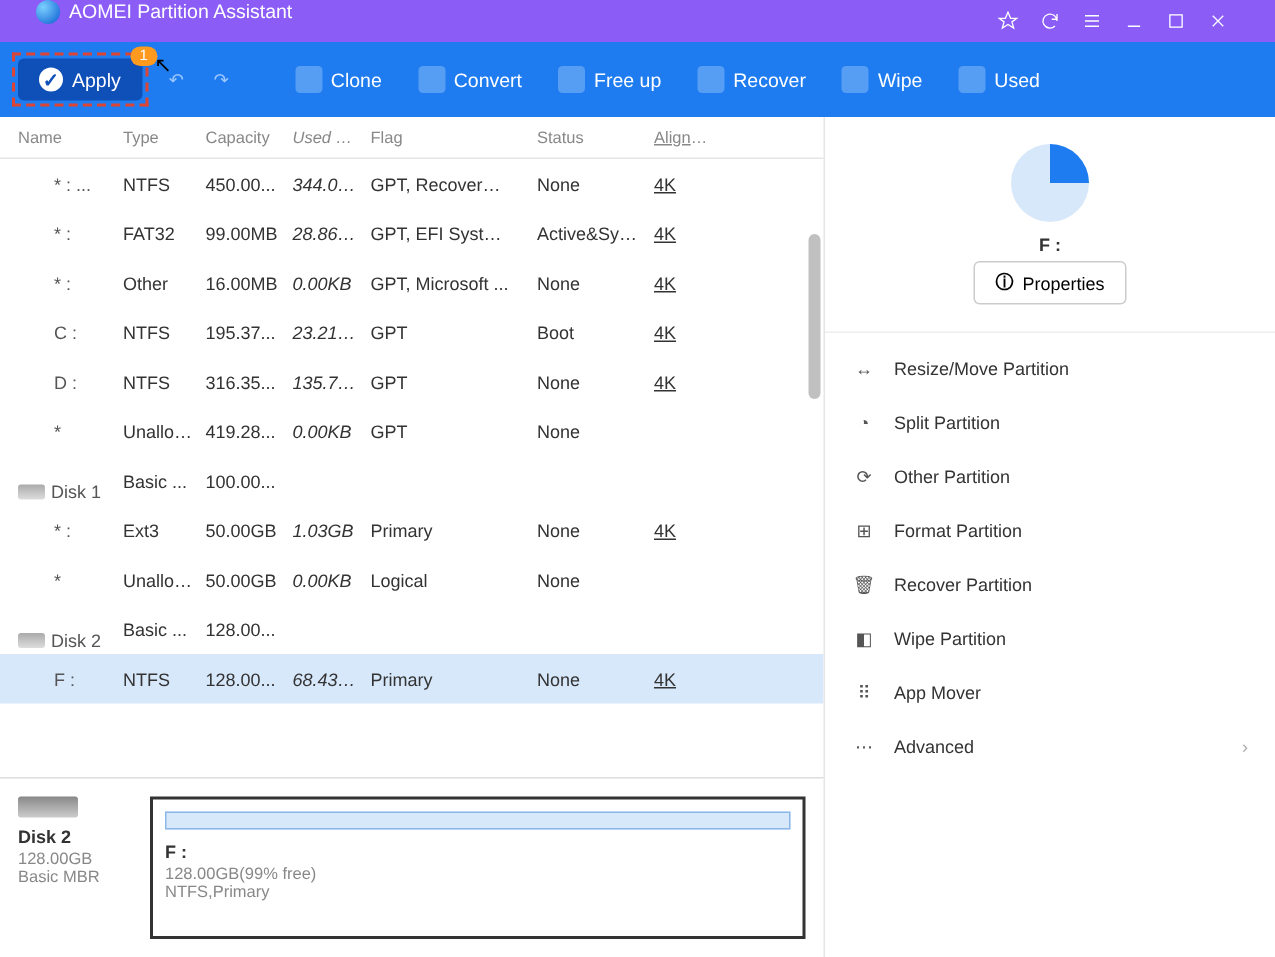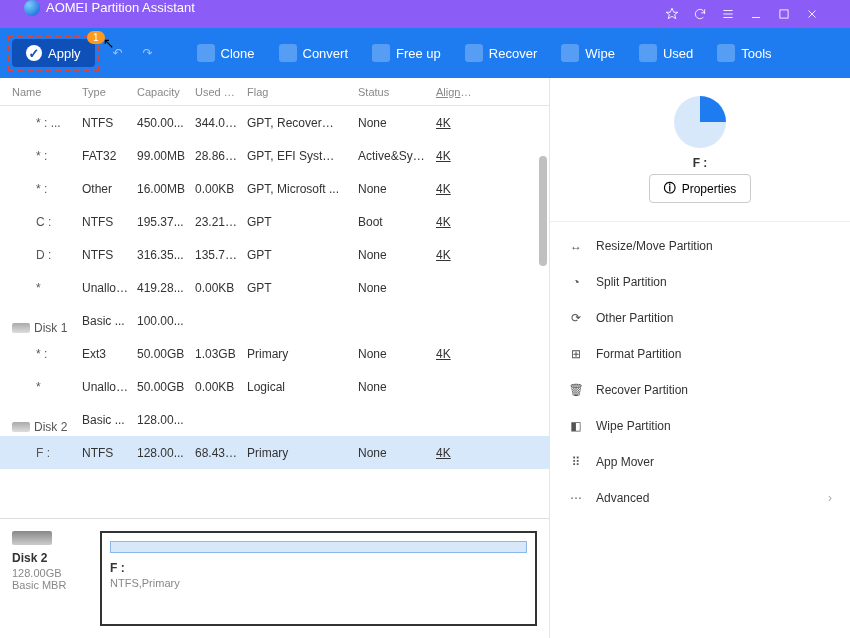--- a/index.html
+++ b/index.html
@@ -20,21 +20,21 @@
 .toolbar .small-btn { width: 22px; height: 22px; display: flex; align-items: center; justify-content: center; color: #9bc6ff; cursor: pointer; }
 .toolbar .tool-item { display: flex; align-items: center; gap: 6px; color: #fff; padding: 6px 10px; cursor: pointer; font-size: 13px; }
 .toolbar .tool-item .ic { width: 18px; height: 18px; background: rgba(255,255,255,0.25); border-radius: 3px; display: flex; align-items: center; justify-content: center; }
 
 .main { display: flex; height: 560px; }
 .left { flex: 1; display: flex; flex-direction: column; border-right: 1px solid #e5e5e5; min-width: 0; }
 .right { width: 300px; display: flex; flex-direction: column; }
 
 .grid-head { display: flex; height: 28px; align-items: center; border-bottom: 1px solid #e5e5e5; color: #888; font-size: 11px; padding-left: 8px; }
 .grid-head > div, .row > div { overflow: hidden; white-space: nowrap; text-overflow: ellipsis; padding: 0 4px; }
-.c-name { width: 70px; } .c-type { width: 55px; } .c-cap { width: 58px; } .c-used { width: 52px; }
+.c-name { width: 70px; } .c-type { width: 55px; } .c-cap { width: 58px; } .c-used { width: 52px; font-style: italic; }
 .c-flag { width: 100px; } .c-status { width: 78px; margin-left: 11px; } .c-align { width: 48px; text-decoration: underline; }
 .grid-body { flex: 1; overflow-y: auto; position: relative; }
 .row { display: flex; align-items: center; height: 33px; padding-left: 8px; font-size: 12px; cursor: pointer; }
 .row.disk { font-weight: normal; }
 .row.disk .disk-ic { width: 18px; height: 10px; background: linear-gradient(#aaa,#ddd); border-radius: 2px; margin-right: 4px; display: inline-block; }
 .row.selected { background: #d8e8fb; }
 .row .c-name { padding-left: 28px; color: #555; }
 .row.disk .c-name { padding-left: 4px; display: flex; align-items: center; margin-top: 14px; }
 
 .scrollbar { position: absolute; right: 0; top: 0; width: 12px; height: 100%; }
@@ -129,24 +129,20 @@
         <span>Recover</span>
       </div>
       <div class="tool-item">
         <span class="ic"></span>
         <span>Wipe</span>
       </div>
       <div class="tool-item">
         <span class="ic"></span>
         <span>Used</span>
       </div>
-      <div class="tool-item">
-        <span class="ic"></span>
-        <span>Tools</span>
-      </div>
     </div>
 </div>
 
 <div class="main">
   <div class="left">
     <div class="grid-head">
       <div class="c-name">Name</div>
       <div class="c-type">Type</div>
       <div class="c-cap">Capacity</div>
       <div class="c-used">Used S...</div>
@@ -261,20 +257,21 @@
     <div class="bottom">
       <div class="disk-box">
         <div class="d-ic"></div>
         <div class="d-name">Disk 2</div>
         <div class="d-sub">128.00GB</div>
         <div class="d-sub">Basic MBR</div>
       </div>
       <div class="part-box">
         <div class="part-bar"></div>
         <div class="part-name">F :</div>
+        <div class="part-sub">128.00GB(99% free)</div>
         <div class="part-sub">NTFS,Primary</div>
       </div>
     </div>
   </div>
 
   <div class="right">
     <div class="info">
       <div class="pie"></div>
       <div class="drv">F :</div>
       <button class="prop-btn">

